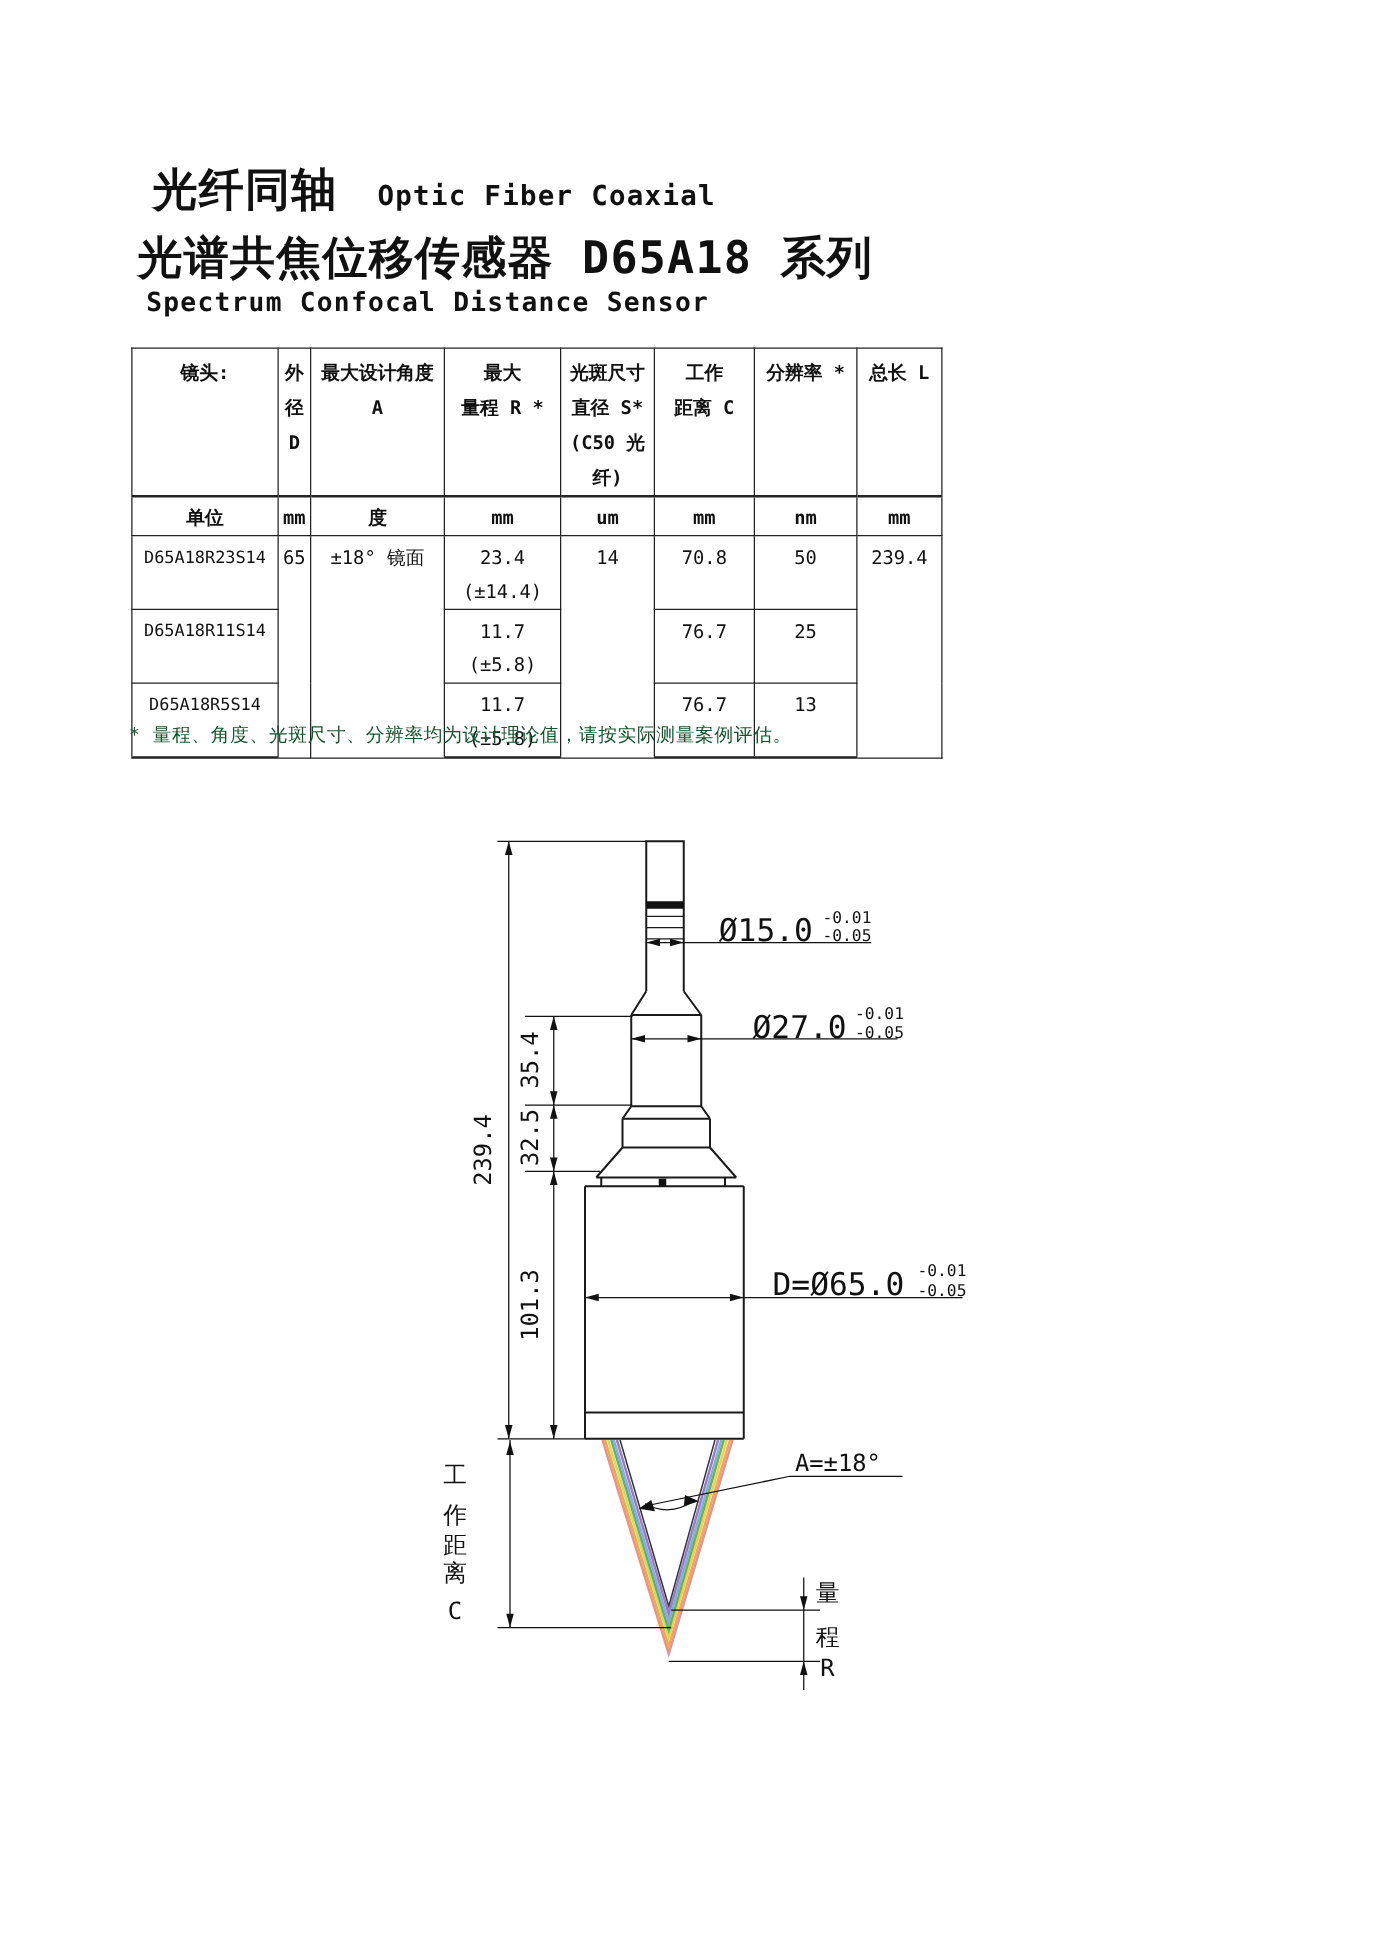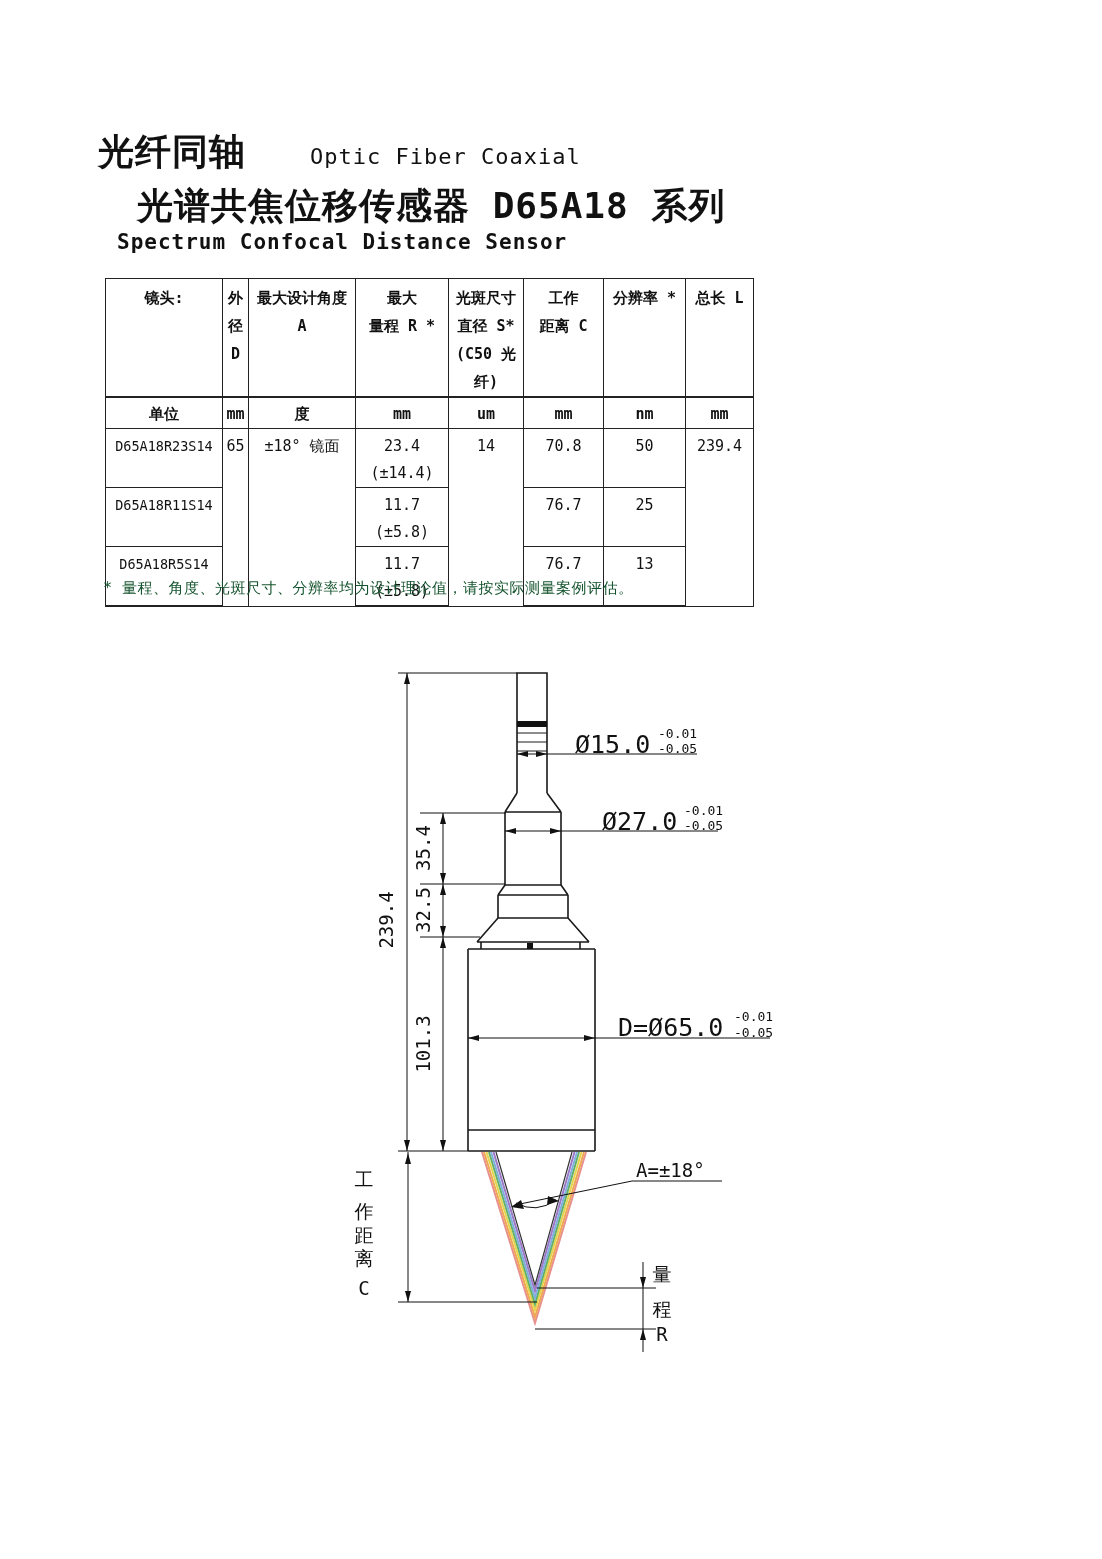--- a/index.html
+++ b/index.html
@@ -5,24 +5,24 @@
   html,body{margin:0;padding:0;background:#fff;}
   .page{
     position:relative;
     width:1102px;height:1559px;
     background:#ffffff;
     font-family:"DejaVu Sans Mono","DejaVu Sans",sans-serif;
     color:#111;
     overflow:hidden;
   }
   
-  .title-row1{position:absolute;left:98px;top:128px;display:flex;align-items:baseline;gap:32px;}
+  .title-row1{position:absolute;left:122px;top:128px;display:flex;align-items:baseline;}
   .title-cn-1{font-size:36px;font-weight:bold;letter-spacing:1px;}
-  .title-en-1{font-size:22px;font-weight:normal;margin-left:32px;letter-spacing:1px;}
-  .title-row2{position:absolute;left:110px;top:182px;font-size:36px;font-weight:bold;letter-spacing:1px;margin-left:27px;}
+  .title-en-1{font-size:22px;font-weight:bold;margin-left:32px;letter-spacing:1px;}
+  .title-row2{position:absolute;left:110px;top:182px;font-size:36px;font-weight:bold;letter-spacing:1px;}
   .title-row3{position:absolute;left:117px;top:230px;font-size:21px;font-weight:bold;letter-spacing:1px;}
   
   table.spec{
     position:absolute;left:105px;top:278px;
     border-collapse:collapse;table-layout:fixed;width:648px;
     font-size:15px;
   }
   table.spec td,table.spec th{
     border:1px solid #222;
     text-align:center;vertical-align:top;

